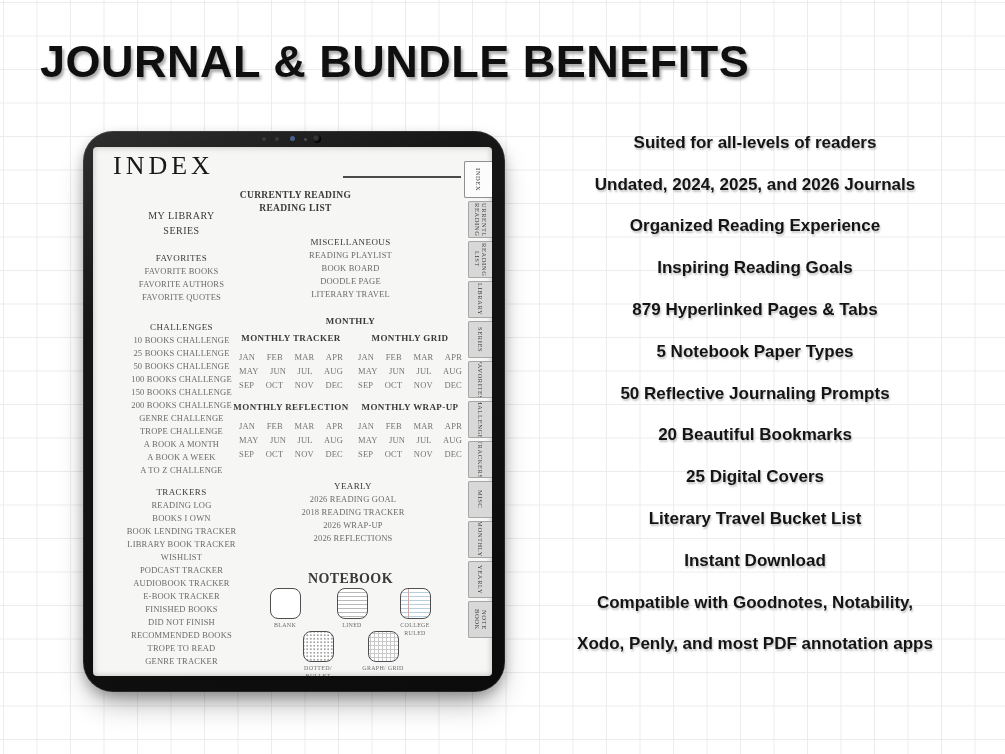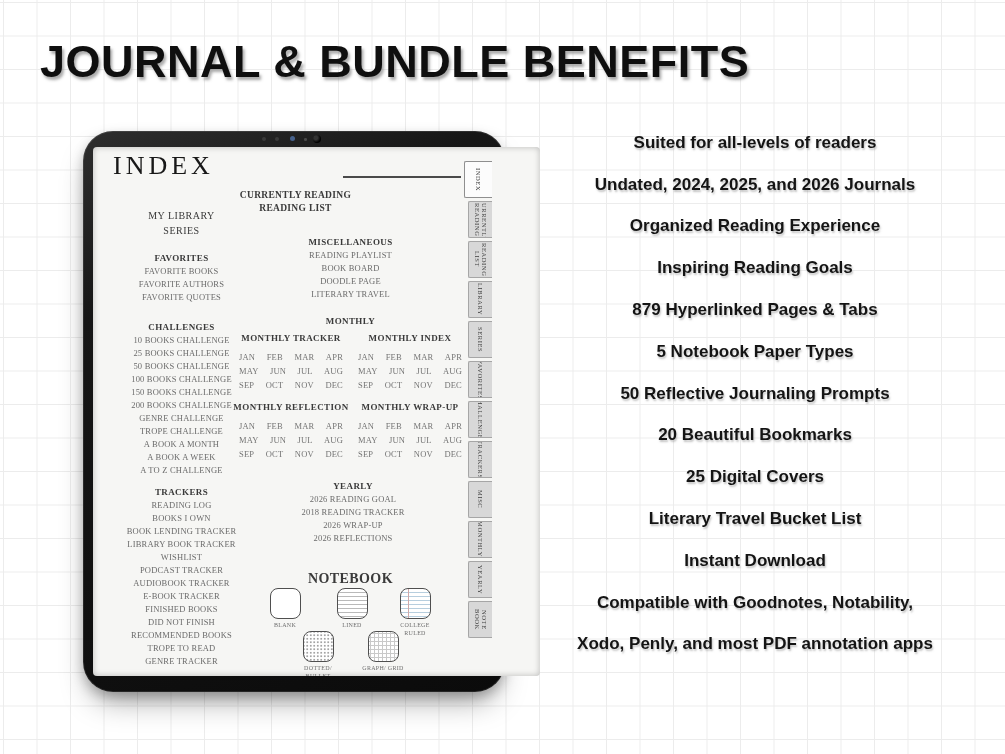--- a/index.html
+++ b/index.html
@@ -47,40 +47,39 @@
   .cam-2{left:192px;top:6px;width:4px;height:4px;background:#3a3a3a;}
   .cam-lens{left:207px;top:5px;width:5px;height:5px;background:#46618c;}
   .cam-3{left:221px;top:7px;width:2.5px;height:2.5px;background:#4a4a4a;}
   .cam-4{left:230px;top:4px;width:8px;height:8px;background:radial-gradient(circle at 35% 35%,#333 0 25%,#000 65%);}
 
   .screen{
     position:absolute;left:10px;top:16px;width:399px;height:529px;
     background:#f6f6f4;border-radius:4px;overflow:hidden;
     box-shadow:inset 0 0 6px rgba(0,0,0,.25);
     font-family:"Liberation Serif", serif;
-    padding-left:48px;
   }
 
   .index-title{
     position:absolute;left:20px;top:4px;
     font-size:26px;letter-spacing:4px;color:#181818;
   }
   .top-rule{position:absolute;left:250px;top:29px;width:118px;height:2px;background:#4a4a4a;}
 
   .top-links{position:absolute;left:140px;top:42px;width:125px;text-align:center;}
   .top-link{font-size:9.5px;font-weight:700;color:#3a3a3a;line-height:13px;letter-spacing:.3px;}
 
   .left-col{position:absolute;left:6px;width:165px;text-align:center;}
   .lib-block{top:61px;}
   .lib-link{font-size:10px;font-weight:400;color:#3a3a3a;line-height:15px;letter-spacing:.5px;}
   .fav-block{top:105px;}
   .chal-block{top:174px;}
   .trk-block{top:339px;}
 
-  .idx-header{font-size:9px;font-weight:700;color:#3a3a3a;line-height:13px;letter-spacing:.4px;}
+  .idx-header{font-size:9px;font-weight:400;color:#3a3a3a;line-height:13px;letter-spacing:.4px;}
   .idx-item{font-size:8.5px;color:#6b6b6b;line-height:13px;letter-spacing:.2px;}
 
   .mid-col{position:absolute;width:125px;text-align:center;}
   .misc-block{left:195px;top:89px;}
   .monthly-title,.yearly-block,.notebook-title{left:195px;}
   .monthly-title{position:absolute;top:168px;width:125px;text-align:center;
     font-size:9px;font-weight:700;color:#3a3a3a;line-height:13px;letter-spacing:.4px;}
   .yearly-block{position:absolute;top:333px;width:130px;text-align:center;}
   .notebook-title{position:absolute;top:425px;width:125px;text-align:center;
     font-size:14px;font-weight:700;color:#3a3a3a;line-height:13px;letter-spacing:.4px;}
@@ -234,21 +233,21 @@
           </div>
           <div class="month-row">
             <span class="month">SEP</span>
             <span class="month">OCT</span>
             <span class="month">NOV</span>
             <span class="month">DEC</span>
           </div>
         </div>
     </div>
     <div class="month-block mb-2">
-      <div class="mb-title">MONTHLY INDEX</div>
+      <div class="mb-title">MONTHLY GRID</div>
       <div class="mb-months">
           <div class="month-row">
             <span class="month">JAN</span>
             <span class="month">FEB</span>
             <span class="month">MAR</span>
             <span class="month">APR</span>
           </div>
           <div class="month-row">
             <span class="month">MAY</span>
             <span class="month">JUN</span>

